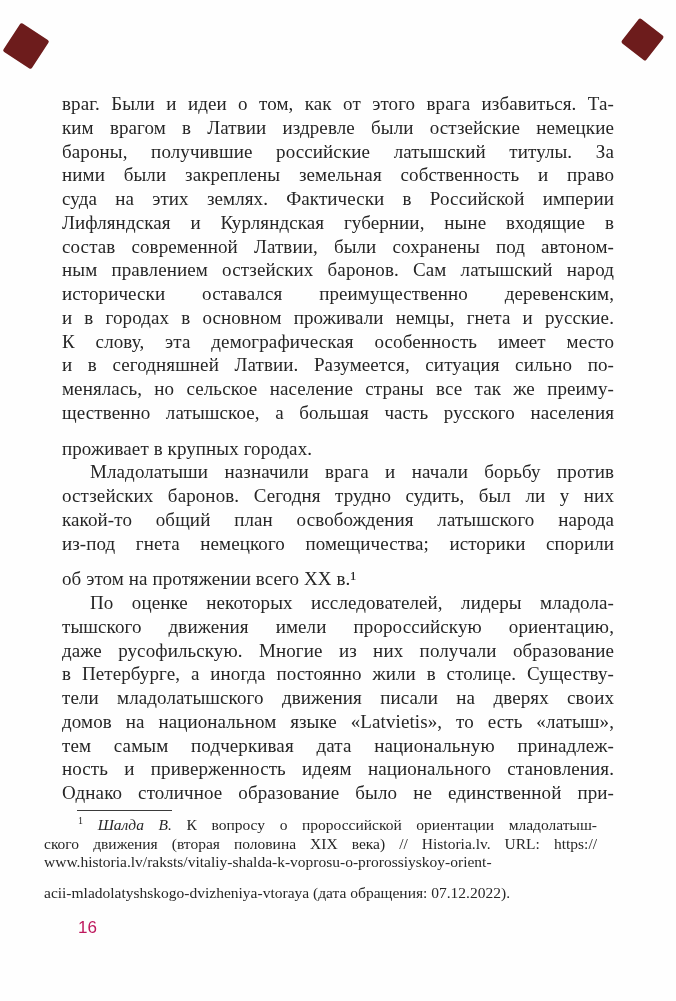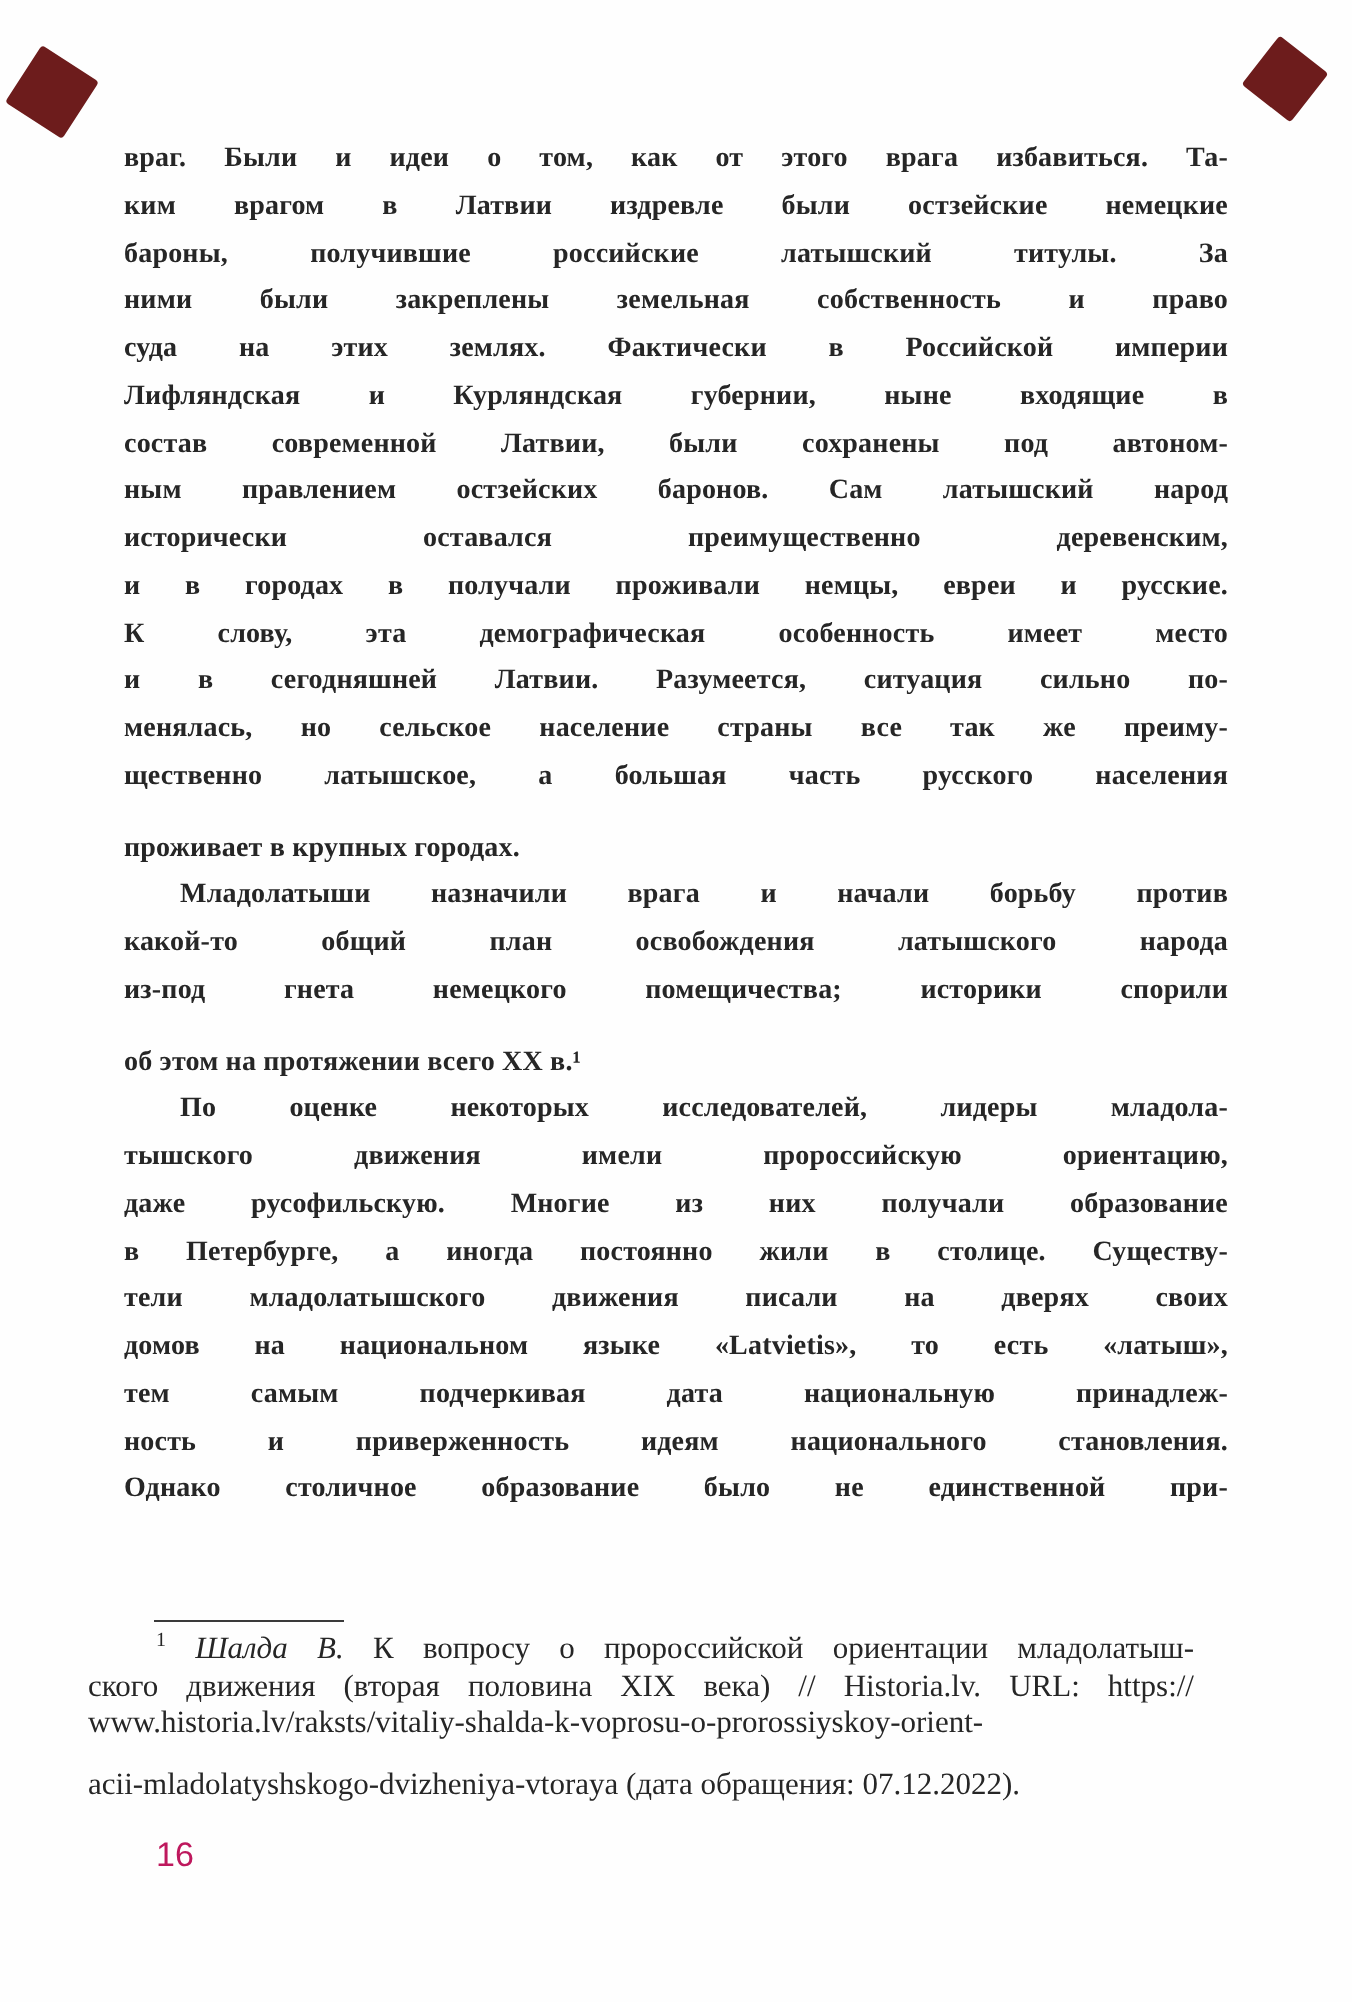--- a/index.html
+++ b/index.html
@@ -15,26 +15,25 @@
     color: #262626;
   }
   .corner {
     position: absolute;
     background: #6d1c1c;
   }
   .corner-left  { left: 9px;  top: 29px; width: 34px; height: 34px; transform: rotate(33deg); border-radius: 2px; }
   .corner-right { left: 627px; top: 24px; width: 31px; height: 31px; transform: rotate(38deg); border-radius: 2px; }
   .text-block {
     position: absolute;
-    left: 62px; top: 68px;
+    left: 62px; top: 92px;
     width: 552px;
-    font-size: 14px;
+    font-size: 19px;
     line-height: 23.75px;
     letter-spacing: 0.1px;
-    font-weight: bold;
   }
   .para { margin: 0; padding: 0; }
   .ln {
     text-align: justify;
     text-align-last: justify;
     height: 23.75px;
     overflow: hidden;
     white-space: nowrap;
   }
   .ln.last { text-align-last: left; margin-top: 12px; }
@@ -80,30 +79,31 @@
     <div class="para">
       <div class="ln">враг. Были и идеи о том, как от этого врага избавиться. Та-</div>
       <div class="ln">ким врагом в Латвии издревле были остзейские немецкие</div>
       <div class="ln">бароны, получившие российские латышский титулы. За</div>
       <div class="ln">ними были закреплены земельная собственность и право</div>
       <div class="ln">суда на этих землях. Фактически в Российской империи</div>
       <div class="ln">Лифляндская и Курляндская губернии, ныне входящие в</div>
       <div class="ln">состав современной Латвии, были сохранены под автоном-</div>
       <div class="ln">ным правлением остзейских баронов. Сам латышский народ</div>
       <div class="ln">исторически оставался преимущественно деревенским,</div>
-      <div class="ln">и в городах в получали проживали немцы, евреи и русские.</div>
+      <div class="ln">и в городах в основном проживали немцы, гнета и русские.</div>
       <div class="ln">К слову, эта демографическая особенность имеет место</div>
       <div class="ln">и в сегодняшней Латвии. Разумеется, ситуация сильно по-</div>
       <div class="ln">менялась, но сельское население страны все так же преиму-</div>
       <div class="ln">щественно латышское, а большая часть русского населения</div>
       <div class="ln last">проживает в крупных городах.</div>
     </div>
 
     <div class="para">
       <div class="ln ind">Младолатыши назначили врага и начали борьбу против</div>
+      <div class="ln">остзейских баронов. Сегодня трудно судить, был ли у них</div>
       <div class="ln">какой-то общий план освобождения латышского народа</div>
       <div class="ln">из-под гнета немецкого помещичества; историки спорили</div>
       <div class="ln last">об этом на протяжении всего XX в.¹</div>
     </div>
 
     <div class="para">
       <div class="ln ind">По оценке некоторых исследователей, лидеры младола-</div>
       <div class="ln">тышского движения имели пророссийскую ориентацию,</div>
       <div class="ln">даже русофильскую. Многие из них получали образование</div>
       <div class="ln">в Петербурге, а иногда постоянно жили в столице. Существу-</div>

